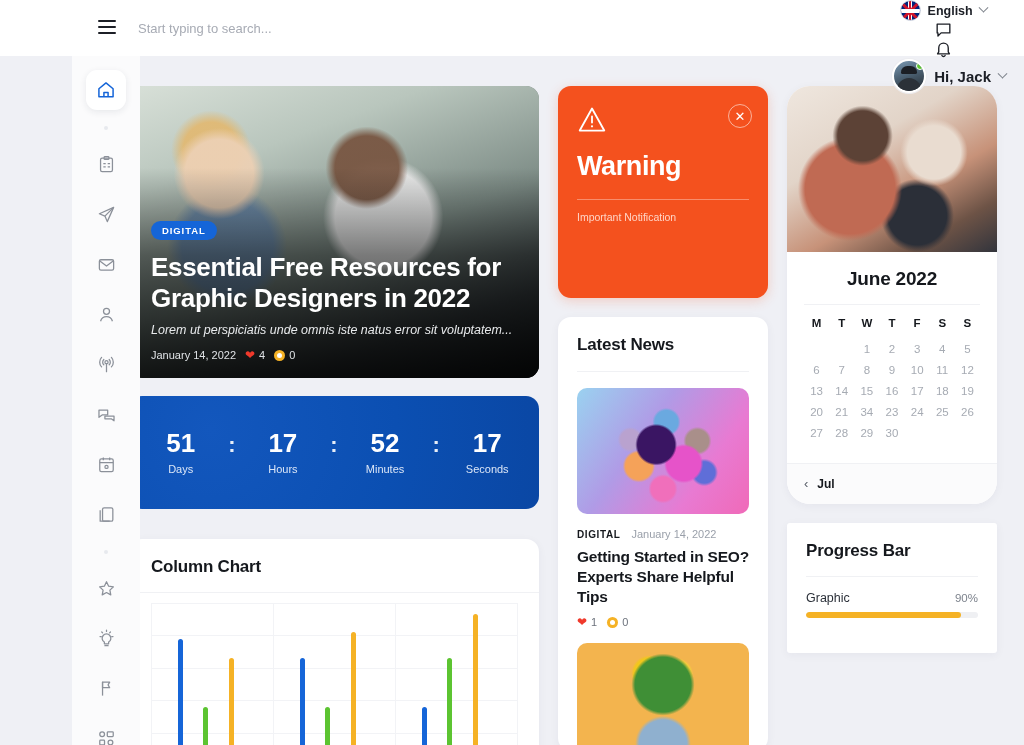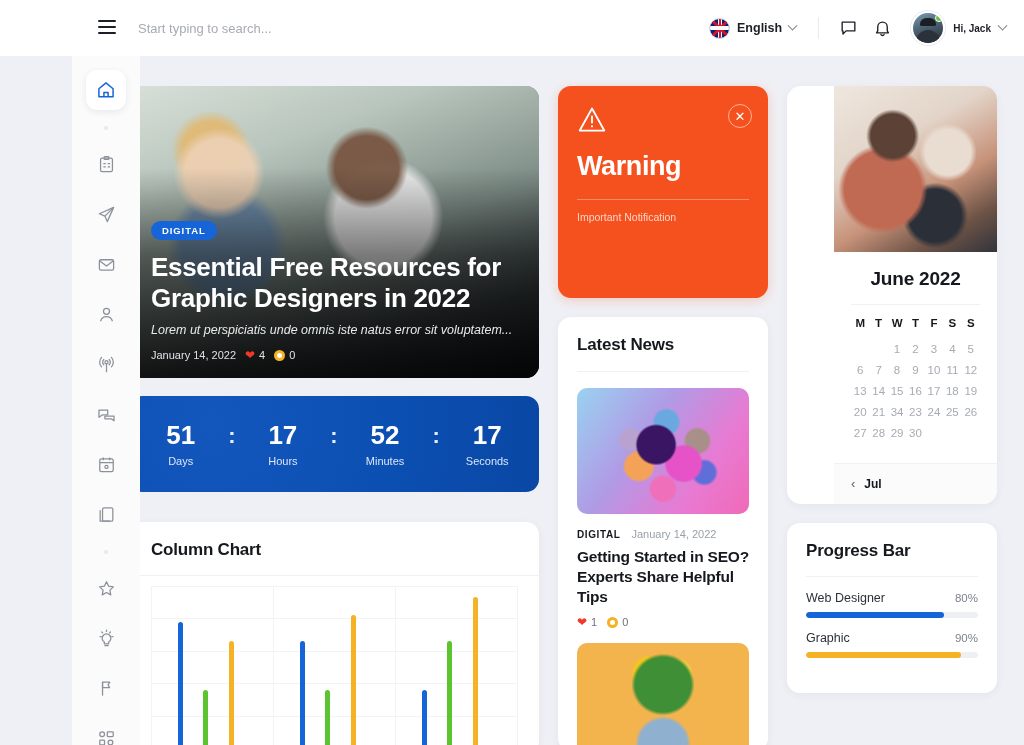--- a/index.html
+++ b/index.html
@@ -30,21 +30,21 @@
   }
   .search-input {
     border: none; outline: none; background: transparent;
     font-family: "Liberation Sans", sans-serif;
     font-size: 13px; color: #9ea3ad; width: 100%;
   }
   .search-input::placeholder { color: #a7abb4; }
 
   .header-right {
     position: absolute; right: 18px; top: 0; height: 56px;
-    display: flex; align-items: center; gap: 0;
+    display: flex; align-items: center; gap: 0; flex-direction: column;
   }
   .lang-sel { display: flex; align-items: center; gap: 7px; cursor: pointer; padding: 0 10px; }
   .flag {
     width: 21px; height: 21px; border-radius: 50%; position: relative; overflow: hidden;
     background: #00247d; flex: none; border: 1px solid #e4e6ea;
   }
   .flag::before {
     content: ""; position: absolute; left: 50%; top: -30%; width: 4px; height: 160%;
     background: #fff; transform: translateX(-50%);
   }
@@ -86,21 +86,21 @@
     transform: translateX(-50%); background: #1b1f25; border-radius: 8px 8px 2px 2px;
   }
   .avatar::after {
     content: ""; position: absolute; left: 50%; top: 56%; width: 24px; height: 24px;
     transform: translateX(-50%); background: #2b3138; border-radius: 12px 12px 0 0;
   }
   .avatar-dot {
     position: absolute; right: 0px; top: 1px; width: 8px; height: 8px;
     background: #5cc431; border-radius: 50%; border: 1.5px solid #fff; z-index: 5;
   }
-  .user-name { font-size: 10px; font-weight: bold; color: #1c1f26; white-space: nowrap; text-align: right; }
+  .user-name { font-size: 15px; font-weight: bold; color: #1c1f26; white-space: nowrap; text-align: right; }
 
   
   .sidebar {
     position: absolute; left: 72px; top: 56px; width: 68px; height: 689px;
     background: #fbfbfc; z-index: 30;
     padding-top: 14px;
     display: flex; flex-direction: column; align-items: center;
   }
   .nav-item {
     width: 40px; height: 40px; border-radius: 11px; margin-bottom: 10px;
@@ -155,21 +155,21 @@
   .mm { display: inline-flex; align-items: center; gap: 4px; }
   .heart { color: #f0392b; font-size: 12px; }
   .bubble {
     width: 11px; height: 11px; border-radius: 50%; background: #f5b225; display:inline-block;
     position: relative;
   }
   .bubble::after { content:""; position:absolute; left:3px; top:3px; width:5px; height:5px; border-radius:50%; background:#fff; }
 
   
   .countdown {
-    height: 96px; border-radius: 13px; margin-top: 18px;
+    height: 113px; border-radius: 13px; margin-top: 18px;
     background: radial-gradient(circle at 20% 30%, #1357bd 0%, #0b4fb2 55%, #0a47a4 100%);
     display: flex; align-items: center; justify-content: space-around; color: #fff;
     padding: 0 14px;
   }
   .cd-unit { text-align: center; min-width: 56px; }
   .cd-num { font-size: 26px; font-weight: bold; line-height: 1; }
   .cd-lbl { font-size: 11px; margin-top: 7px; color: #dbe6f7; }
   .cd-colon { font-size: 22px; font-weight: bold; opacity: .9; padding-bottom: 16px; }
 
   
@@ -223,21 +223,21 @@
       radial-gradient(circle at 50% 80%, #8fb0cf 0 18%, rgba(143,176,207,0) 21%),
       #f3b44e;
   }
   .news-meta { display: flex; align-items: center; gap: 11px; margin: 14px 19px 0; }
   .news-cat { font-size: 10px; font-weight: bold; letter-spacing: .6px; color: #15181d; }
   .news-date { font-size: 11px; color: #9aa0aa; }
   .news-head { font-size: 15.5px; font-weight: bold; color: #15181d; line-height: 1.28; margin: 7px 19px 0; letter-spacing: -.2px; }
   .news-stats { display: flex; align-items: center; gap: 10px; margin: 9px 19px 0; font-size: 11px; color: #6c727c; }
 
   
-  .cal { border-radius: 14px; overflow: hidden; padding-left: 47px; }
+  .cal { border-radius: 23px; overflow: hidden; }
   .cal-img {
     height: 166px;
     background:
       radial-gradient(circle at 36% 30%, #5c4236 0 14%, rgba(92,66,54,0) 17%),
       radial-gradient(circle at 37% 24%, #e5e9ee 0 6%, rgba(229,233,238,0) 8%),
       radial-gradient(circle at 30% 62%, #c06a53 0 25%, rgba(192,106,83,0) 29%),
       radial-gradient(circle at 70% 40%, #e9dcd0 0 15%, rgba(233,220,208,0) 19%),
       radial-gradient(circle at 62% 78%, #2b2f38 0 16%, rgba(43,47,56,0) 20%),
       linear-gradient(150deg,#efe7df 0%,#e2d4c8 35%,#c79279 62%,#6d5346 82%,#32343c 100%);
   }
@@ -248,21 +248,21 @@
   .cal-dow { font-size: 11.5px; font-weight: bold; color: #15181d; padding-bottom: 5px; }
   .cal-day { font-size: 11.5px; color: #a6abb3; cursor: pointer; }
   .cal-foot {
     border-top: 1px solid #f0f1f4; margin-top: 12px; padding: 12px 17px 13px;
     display: flex; align-items: center; gap: 9px; background: #fbfbfc;
   }
   .cal-prev { color: #5b616b; font-size: 13px; cursor: pointer; }
   .cal-mon { font-size: 12px; font-weight: bold; color: #15181d; cursor: pointer; }
 
   
-  .prog { border-radius: 13px; margin-top: 19px; padding: 18px 19px 22px; }
+  .prog { border-radius: 3px; margin-top: 19px; padding: 18px 19px 22px; }
   .prog-title { font-size: 17px; font-weight: bold; color: #15181d; letter-spacing: -.2px; }
   .prog-hr { height: 1px; background: #f0f1f4; margin: 15px 0 14px; }
   .prog-row { margin-bottom: 13px; }
   .prog-top { display: flex; justify-content: space-between; align-items: baseline; margin-bottom: 7px; }
   .prog-lbl { font-size: 12.5px; color: #2b3039; }
   .prog-val { font-size: 11.5px; color: #7d838d; }
   .prog-track { height: 6px; background: #eff0f3; border-radius: 3px; overflow: hidden; }
   .prog-fill { height: 100%; border-radius: 3px; }
 </style>
 </head>
@@ -572,29 +572,20 @@
           <span class="cal-mon">Jul</span>
         </div>
       </div>
 
       <div class="card prog">
         <div class="prog-title">Progress Bar</div>
         <div class="prog-hr"></div>
         <div id="prog-rows">
             <div class="prog-row">
               <div class="prog-top">
-                <span class="prog-lbl">Web Designer</span>
-                <span class="prog-val">80%</span>
-              </div>
-              <div class="prog-track">
-                <div class="prog-fill" style="width: 80%; background: rgb(21, 101, 216);"></div>
-              </div>
-            </div>
-            <div class="prog-row">
-              <div class="prog-top">
                 <span class="prog-lbl">Graphic</span>
                 <span class="prog-val">90%</span>
               </div>
               <div class="prog-track">
                 <div class="prog-fill" style="width: 90%; background: rgb(245, 178, 37);"></div>
               </div>
             </div>
           </div>
       </div>
 

